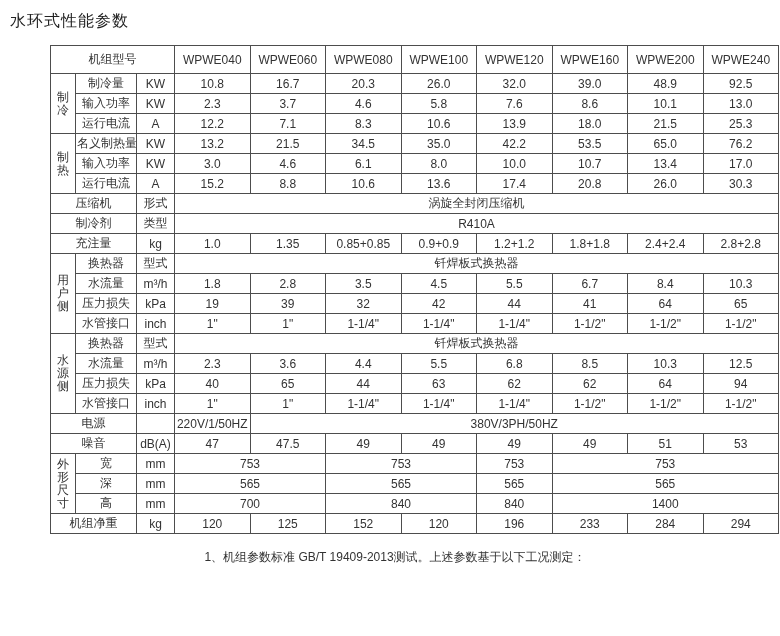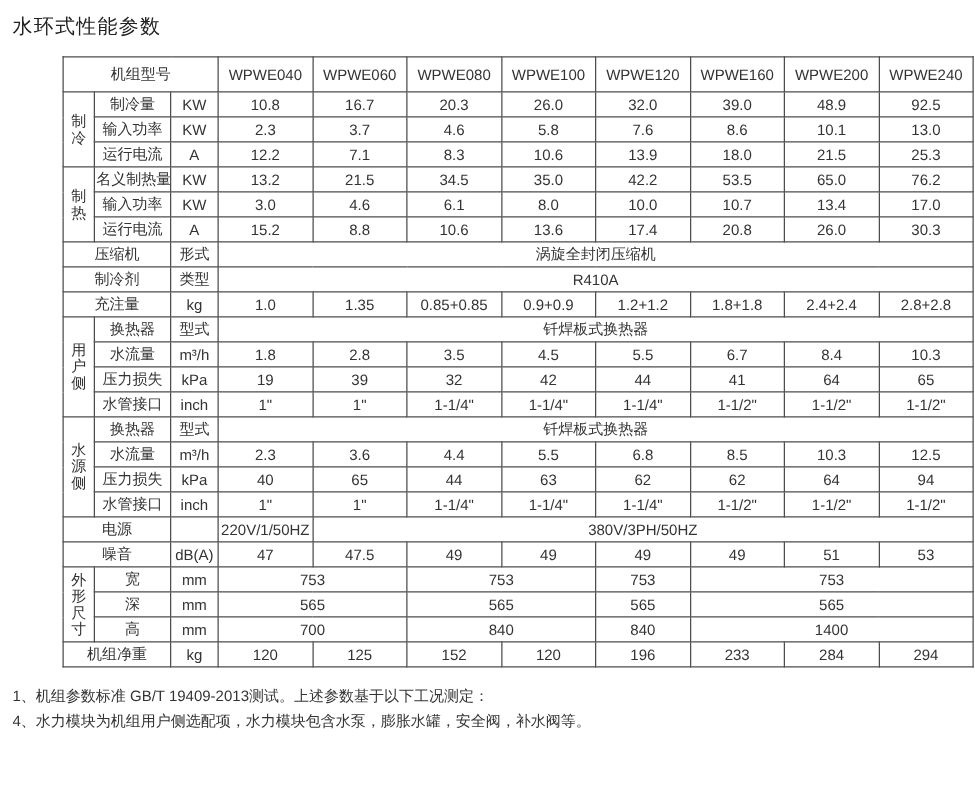--- a/index.html
+++ b/index.html
@@ -42,21 +42,21 @@
   }
   col.c-sec  { width:25px; }
   col.c-lbl  { width:61px; }
   col.c-unit { width:38px; }
   col.c-data { width:75.5px; }
   .notes {
     margin:17px 0 0 10px;
     font-size:12px;
     color:#333333;
   }
-  .notes p { margin:4px 0 7px 0; line-height:13px; }
+  .notes p { margin:4px 0 7px 0; line-height:13px;text-align:center; }
 </style>
 </head>
 <body>
 
 <div class="title">水环式性能参数</div>
 
 <table class="spec">
   <colgroup>
     <col class="c-sec">
       <col class="c-lbl">
@@ -315,14 +315,13 @@
         <td>196</td>
         <td>233</td>
         <td>284</td>
         <td>294</td>
       </tr>
     </tbody>
 </table>
 
 <div class="notes">
     <p>1、机组参数标准 GB/T 19409-2013测试。上述参数基于以下工况测定：</p>
-    <p>4、水力模块为机组用户侧选配项，水力模块包含水泵，膨胀水罐，安全阀，补水阀等。</p>
   </div>
 
 </body></html>

